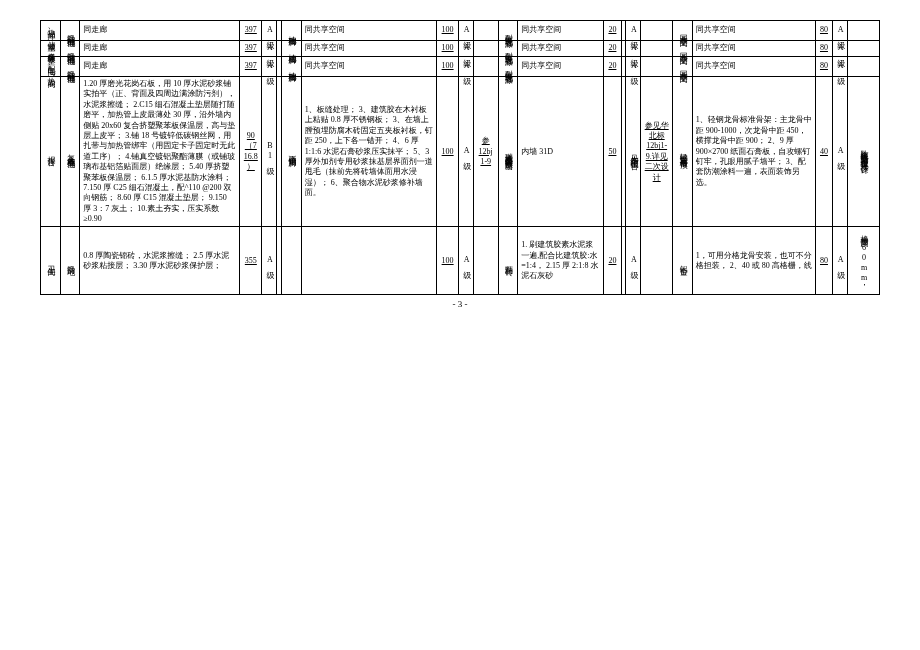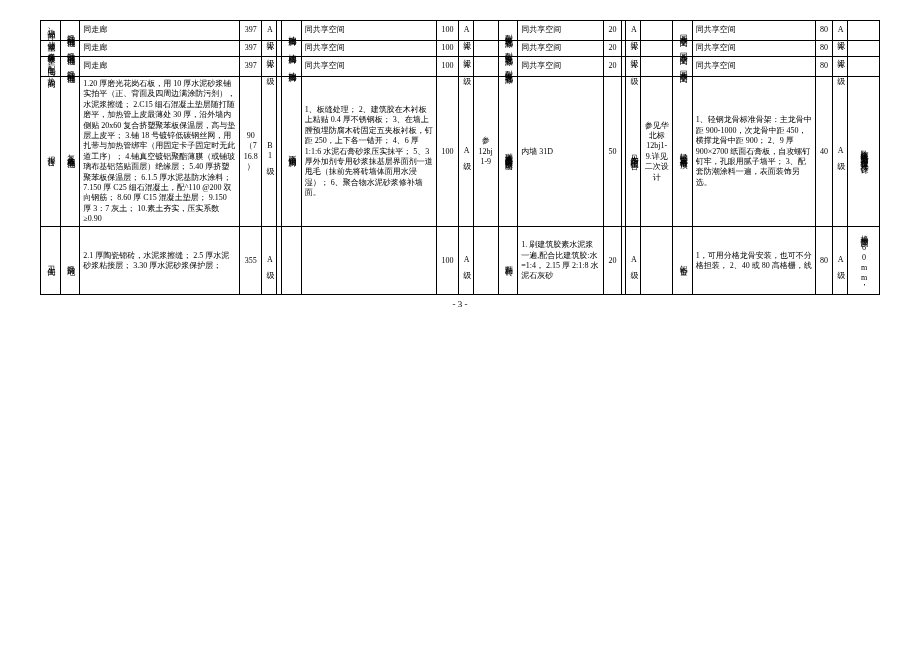--- a/index.html
+++ b/index.html
@@ -29,20 +29,21 @@
   }
   .vert {
     text-align: center;
     writing-mode: vertical-rl;
     text-orientation: upright;
     letter-spacing: 1px;
     width: 14px;
   }
   .center {
     text-align: center;
+    text-decoration: underline;
   }
   .footer {
     text-align: center;
     font-size: 9px;
     margin-top: 4px;
   }
   col.c-room { width: 16px; }
   col.c-floor { width: 16px; }
   col.c-floordesc { width: 130px; }
   col.c-num { width: 18px; }
@@ -178,21 +179,21 @@
 6.1.5 厚水泥基防水涂料；
 7.150 厚 C25 细石混凝土，配^110 @200 双向钢筋；
 8.60 厚 C15 混凝土垫层；
 9.150 厚 3：7 灰土；
 10.素土夯实，压实系数≥0.90</td>
           <td class="center">90（716.8）</td>
           <td class="vert">B1级</td>
           <td></td>
           <td class="vert">不锈钢踢脚</td>
           <td>1、板缝处理；
-2、建筑胶在木衬板上粘贴 0.4 厚不锈钢板；
+3、建筑胶在木衬板上粘贴 0.8 厚不锈钢板；
 3、在墙上膛预埋防腐木砖固定五夹板衬板，钉距 250，上下各一错开；
 4、6 厚 1:1:6 水泥石膏砂浆压实抹平；
 5、3 厚外加剂专用砂浆抹基层界面剂一道甩毛（抹前先将砖墙体面用水浸湿）；
 6、聚合物水泥砂浆修补墙面。</td>
           <td class="center">100</td>
           <td class="vert">A级</td>
           <td class="center">参 12bj1-9</td>
           <td class="vert">碳素木质装饰吸声板墙面</td>
           <td>内墙 31D</td>
           <td class="center">50</td>
@@ -203,21 +204,21 @@
           <td>1、轻钢龙骨标准骨架：主龙骨中距 900-1000，次龙骨中距 450，横撑龙骨中距 900；
 2、9 厚 900×2700 纸面石膏板，自攻螺钉钉牢，孔眼用腻子墙平；
 3、配套防潮涂料一遍，表面装饰另选。</td>
           <td class="center">40</td>
           <td class="vert">A级</td>
           <td class="vert">防火穿孔吸引纸面石膏板详见二次设计</td>
         </tr>
         <tr>
           <td class="vert">卫生间</td>
           <td class="vert">防滑地</td>
-          <td>2.1 厚陶瓷锦砖，水泥浆擦缝；
+          <td>0.8 厚陶瓷锦砖，水泥浆擦缝；
 2.5 厚水泥砂浆粘接层；
 3.30 厚水泥砂浆保护层；</td>
           <td class="center">355</td>
           <td class="vert">A级</td>
           <td></td>
           <td class="vert"></td>
           <td></td>
           <td class="center">100</td>
           <td class="vert">A级</td>
           <td class="center"></td>

